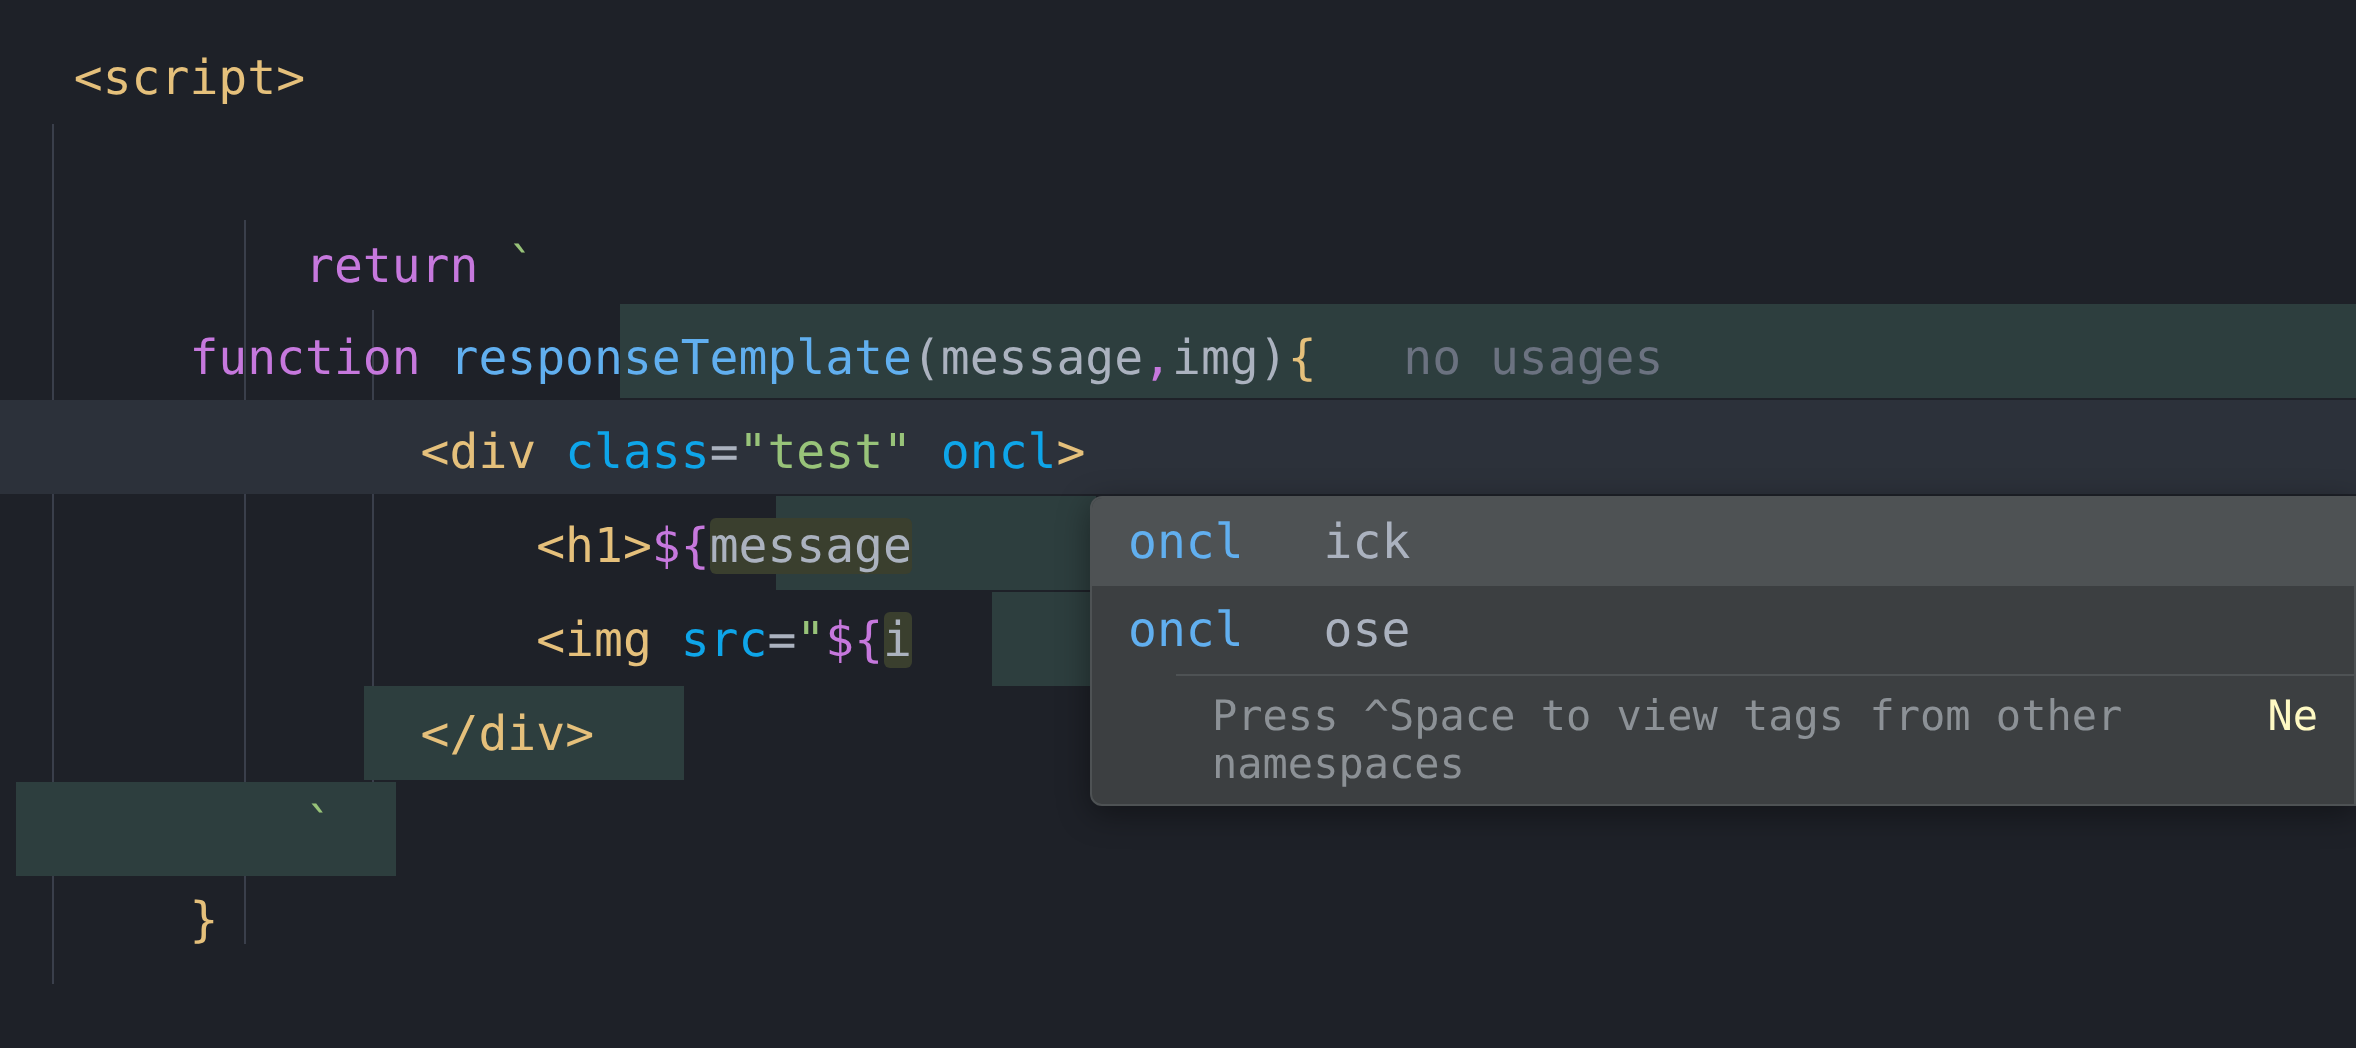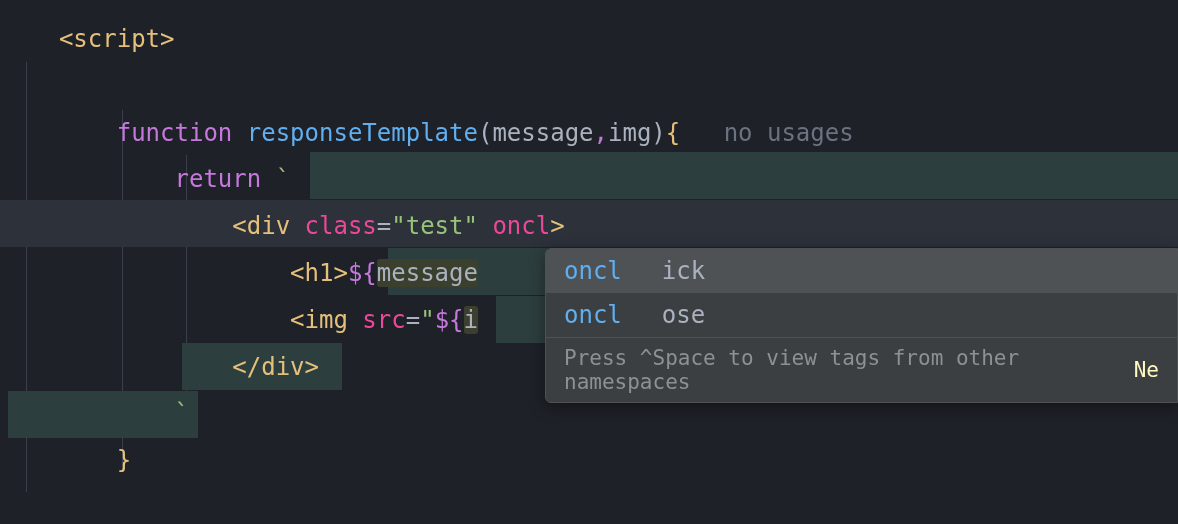--- a/index.html
+++ b/index.html
@@ -12,21 +12,21 @@
       font-family: 'Menlo', 'Monaco', 'Consolas', monospace;
       font-size: 24px;
       color: #abb2bf;
       width: 1178px;
       height: 524px;
       overflow: hidden;
       position: relative;
     }
     .editor {
       position: relative;
-      padding-left: 30px;
+      padding-left: 8px;
       padding-top: 16px;
       line-height: 1.95;
     }
     .line {
       position: relative;
       white-space: pre;
     }
     .indent-guide {
       position: absolute;
       top: 62px;
@@ -54,21 +54,21 @@
     .tag-name { color: #e5c07b; }
     .keyword { color: #c678dd; }
     .func-name { color: #61afef; }
     .param { color: #abb2bf; }
     .paren { color: #abb2bf; }
     .brace { color: #e5c07b; }
     .comma { color: #c678dd; }
     .return-kw { color: #c678dd; }
     .backtick { color: #98c379; }
     .template-tag { color: #e5c07b; }
-    .attr-name { color: #ec4899; text-align: center; }
+    .attr-name { color: #0ea5e9; text-align: center; }
     .equals { color: #abb2bf; }
     .string { color: #98c379; }
     .dollar-brace { color: #c678dd; }
     .interp-var { color: #abb2bf; }
     .hint { color: #6b7280; font-style: normal; }
     
     .caret-line {
       position: absolute;
       left: 0;
       right: 0;
@@ -99,22 +99,23 @@
       background: #4e5254;
     }
     .match-highlight { color: #61afef; }
     .match-rest { color: #abb2bf; margin-left: 40px; }
     .autocomplete-footer {
       padding: 8px 18px;
       font-size: 21px;
       color: #8c9196;
       display: flex;
       justify-content: space-between;
-      align-items: center;
+      align-items: flex-start;
       border-top: 1px solid #4e5254;
+      margin-left: 42px;
     }
     .footer-link { color: #fef9c3; }
     
     .param-highlight {
       background: #3a3f2e;
       border-radius: 3px;
     }
   </style>
 </head>
 <body>
@@ -130,23 +131,23 @@
   <div class="highlight-bg" style="top:248px; left:388px; width:160px;"></div>
   <div class="highlight-bg" style="top:296px; left:496px; width:52px;"></div>
   <div class="highlight-bg" style="top:343px; left:182px; width:160px;"></div>
   <div class="highlight-bg" style="top:391px; left:8px; width:190px;"></div>
 
   <div class="code-content">
     <div class="line">  <span class="tag-bracket">&lt;</span><span class="tag-name">script</span><span class="tag-bracket">&gt;</span></div>
 
     <div class="line">&nbsp;</div>
 
+    <div class="line">          <span class="return-kw">return</span> <span class="backtick">`</span></div>
+
     <div class="line">      <span class="keyword">function</span> <span class="func-name">responseTemplate</span><span class="paren">(</span><span class="param">message</span><span class="comma">,</span><span class="param">img</span><span class="paren">)</span><span class="brace">{</span>   <span class="hint">no usages</span></div>
-
-    <div class="line">          <span class="return-kw">return</span> <span class="backtick">`</span></div>
 
     <div class="line">              <span class="template-tag">&lt;</span><span class="template-tag">div</span> <span class="attr-name">class</span><span class="equals">=</span><span class="string">"test"</span> <span class="attr-name">oncl</span><span class="template-tag">&gt;</span></div>
 
     <div class="line">                  <span class="template-tag">&lt;</span><span class="template-tag">h1</span><span class="template-tag">&gt;</span><span class="dollar-brace">${</span><span class="interp-var param-highlight">message</span></div>
 
     <div class="line">                  <span class="template-tag">&lt;</span><span class="template-tag">img</span> <span class="attr-name">src</span><span class="equals">=</span><span class="string">"</span><span class="dollar-brace">${</span><span class="interp-var param-highlight">i</span></div>
 
     <div class="line">              <span class="template-tag">&lt;/</span><span class="template-tag">div</span><span class="template-tag">&gt;</span></div>
 
     <div class="line">          <span class="backtick">`</span></div>

